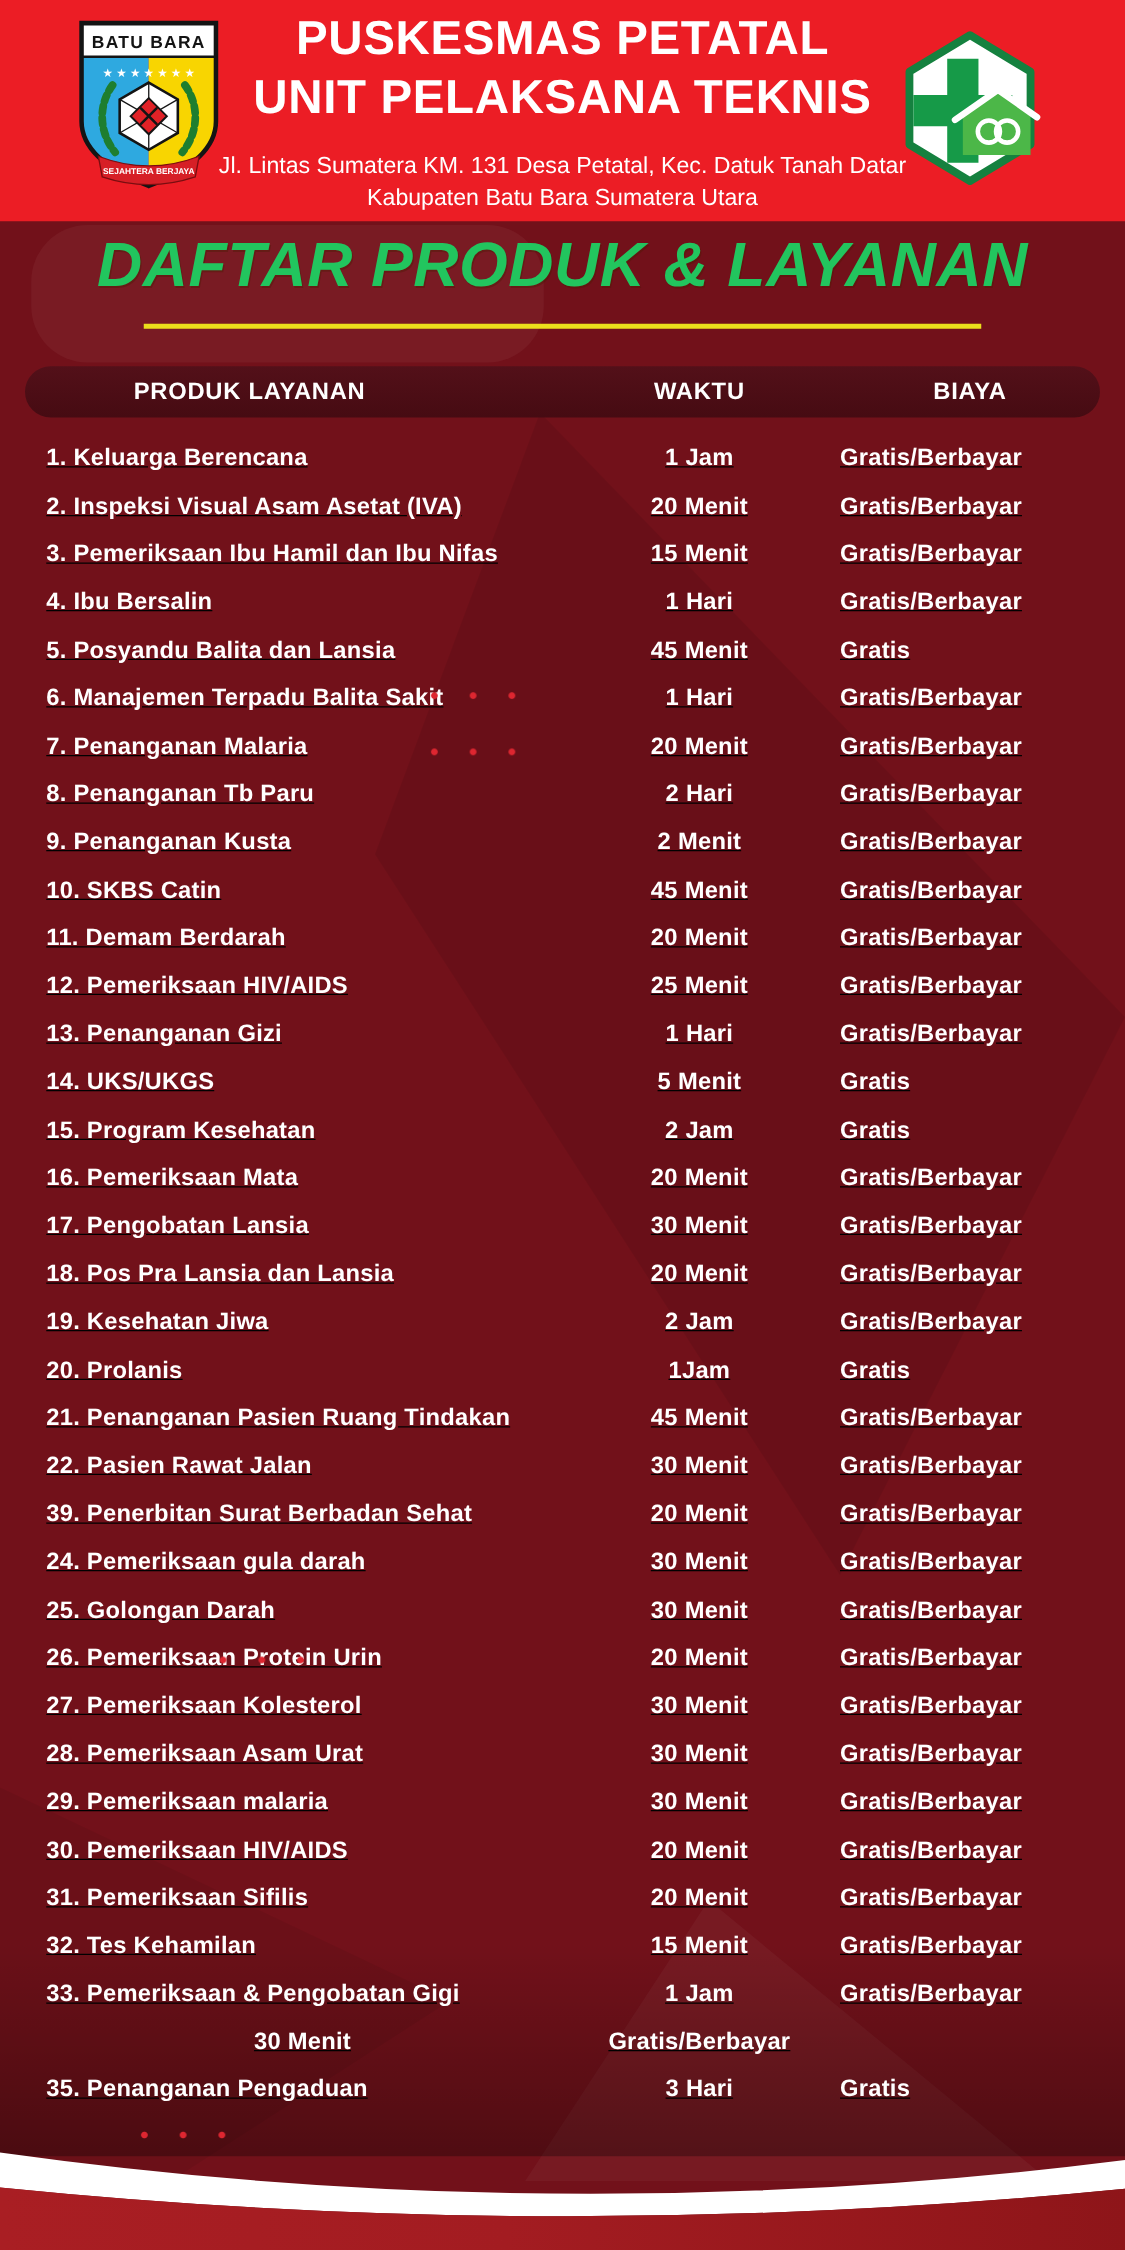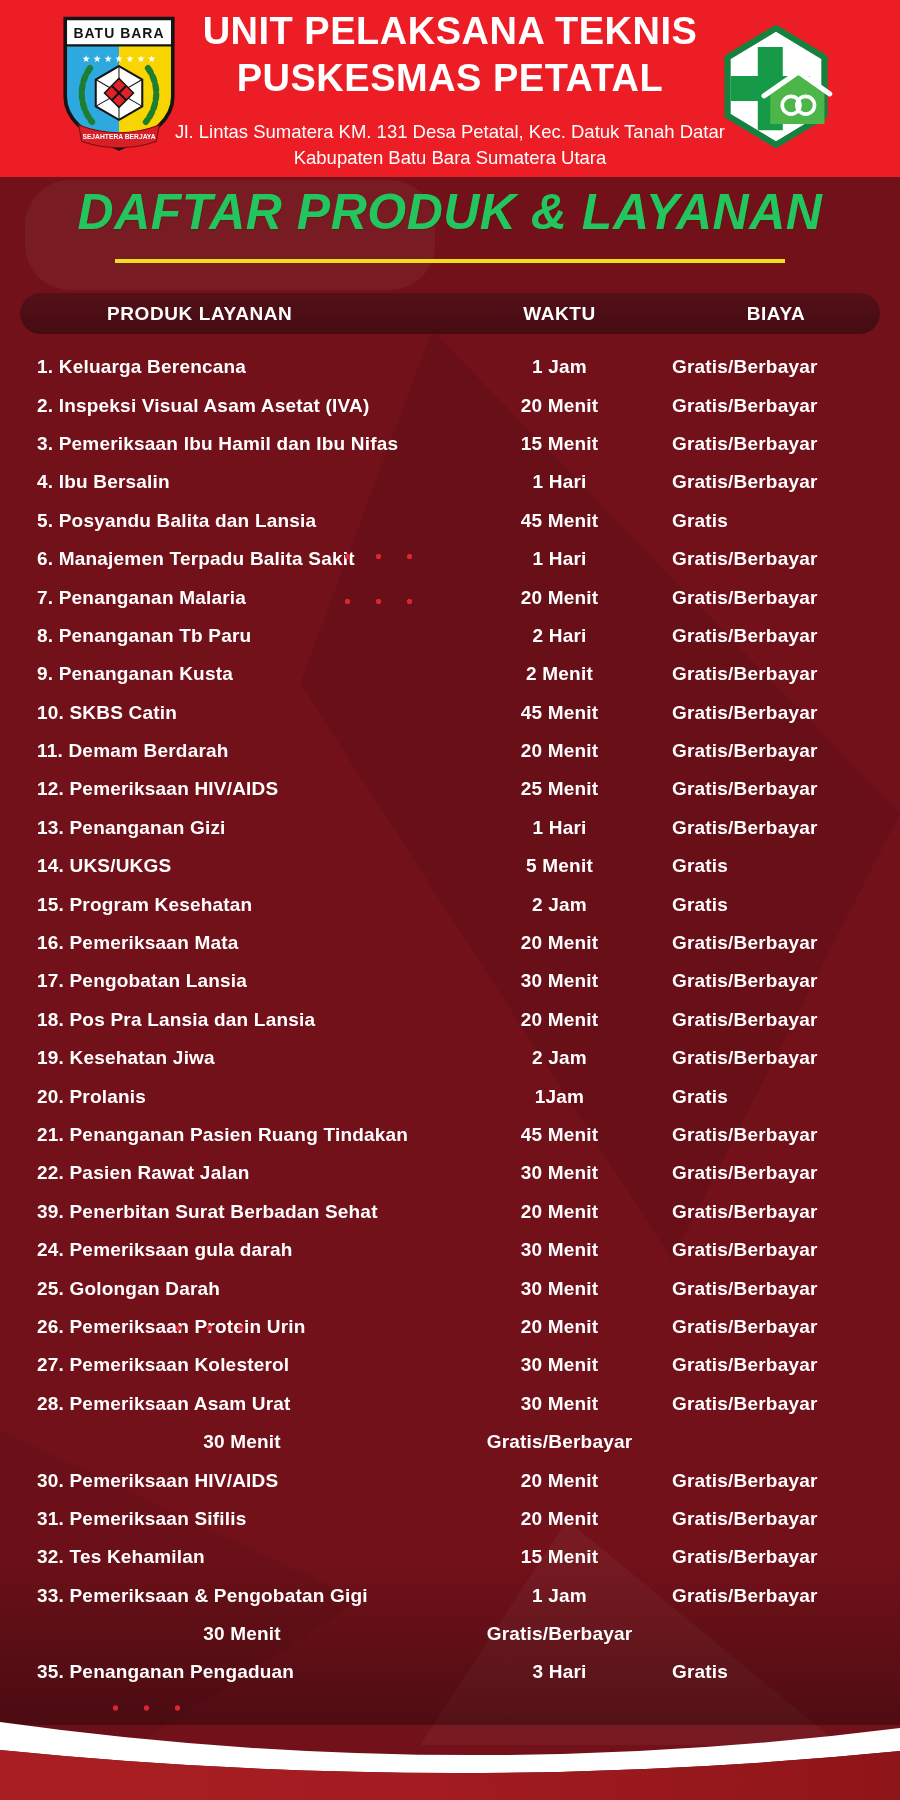--- a/index.html
+++ b/index.html
@@ -43,21 +43,21 @@
   .title-underline{position:absolute;left:115px;top:259px;width:670px;height:4px;
       background:#ecdf1c;z-index:5;}
   
   .thead{position:absolute;left:20px;top:293px;width:860px;height:41px;border-radius:21px;
       background:linear-gradient(#531019,#460b12);display:grid;
       grid-template-columns:410px 225px 1fr;align-items:center;
       padding-left:17px;box-sizing:border-box;color:#fff;
       font-size:19px;font-weight:700;letter-spacing:.6px;z-index:5;}
   .thead .c1{padding-left:70px;text-align:left;}
   .thead .c2,.thead .c3{text-align:center;}
-  .rows{position:absolute;left:0;top:348px;width:728px;z-index:5;}
+  .rows{position:absolute;left:0;top:348px;width:728px;z-index:5;text-decoration:underline;}
   .row{display:grid;grid-template-columns:410px 225px 1fr;align-items:center;
       height:38.4px;padding:0 18px 0 37px;box-sizing:content-box;
       color:#fff;font-size:19px;font-weight:700;letter-spacing:.2px;}
   .row .name{text-align:left;white-space:nowrap;}
   .row .time,.row .cost{text-align:center;white-space:nowrap;}
   
   .bottom-wave{position:absolute;left:0;top:1660px;width:900px;height:140px;z-index:5;}
 </style>
 </head>
 <body>
@@ -65,22 +65,22 @@
 <div class="page">
 
   <div class="swirl sw1"></div>
   <div class="swirl sw2"></div>
   <div class="swirl sw3"></div>
   <div class="swirl sw4"></div>
   <div class="bottom-shade"></div>
 
   <header class="topbar">
     <div class="head-text">
+      <div class="head-title">PUSKESMAS PETATAL</div>
       <div class="head-title">UNIT PELAKSANA TEKNIS</div>
-      <div class="head-title">PUSKESMAS PETATAL</div>
       <div class="head-addr first">Jl. Lintas Sumatera KM. 131 Desa Petatal, Kec. Datuk Tanah Datar</div>
       <div class="head-addr">Kabupaten Batu Bara Sumatera Utara</div>
     </div>
   </header>
 
   <svg class="logo logo-left" viewBox="0 0 118 142" xmlns="http://www.w3.org/2000/svg">
     <defs>
       <clipPath id="shieldClip">
         <path d="M7,12 h104 v76 q0,30 -52,50 q-52,-20 -52,-50 z"></path>
       </clipPath>
@@ -264,20 +264,21 @@
         <span class="name">27. Pemeriksaan Kolesterol</span>
         <span class="time">30 Menit</span>
         <span class="cost">Gratis/Berbayar</span>
       </div>
       <div class="row">
         <span class="name">28. Pemeriksaan Asam Urat</span>
         <span class="time">30 Menit</span>
         <span class="cost">Gratis/Berbayar</span>
       </div>
       <div class="row">
+        <span class="name">29. Pemeriksaan malaria</span>
         <span class="time">30 Menit</span>
         <span class="cost">Gratis/Berbayar</span>
       </div>
       <div class="row">
         <span class="name">30. Pemeriksaan HIV/AIDS</span>
         <span class="time">20 Menit</span>
         <span class="cost">Gratis/Berbayar</span>
       </div>
       <div class="row">
         <span class="name">31. Pemeriksaan Sifilis</span>

